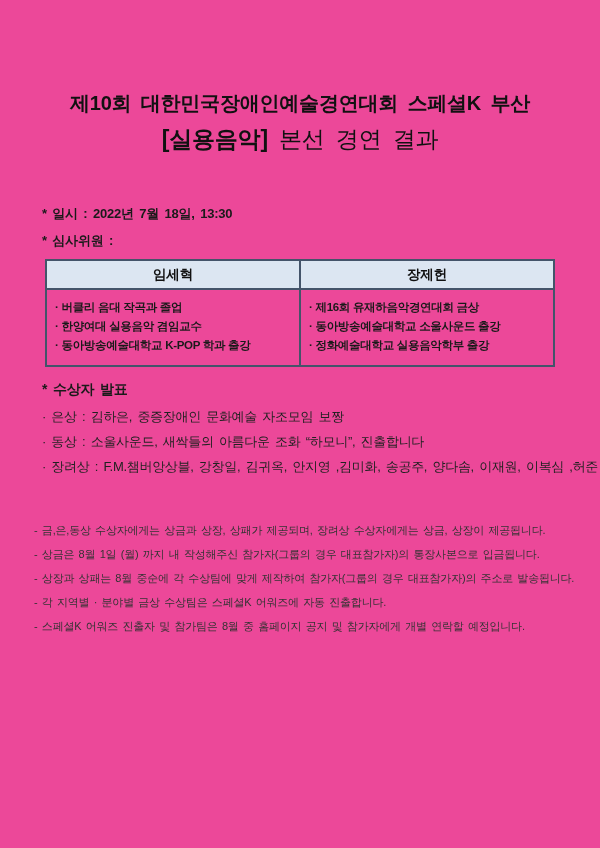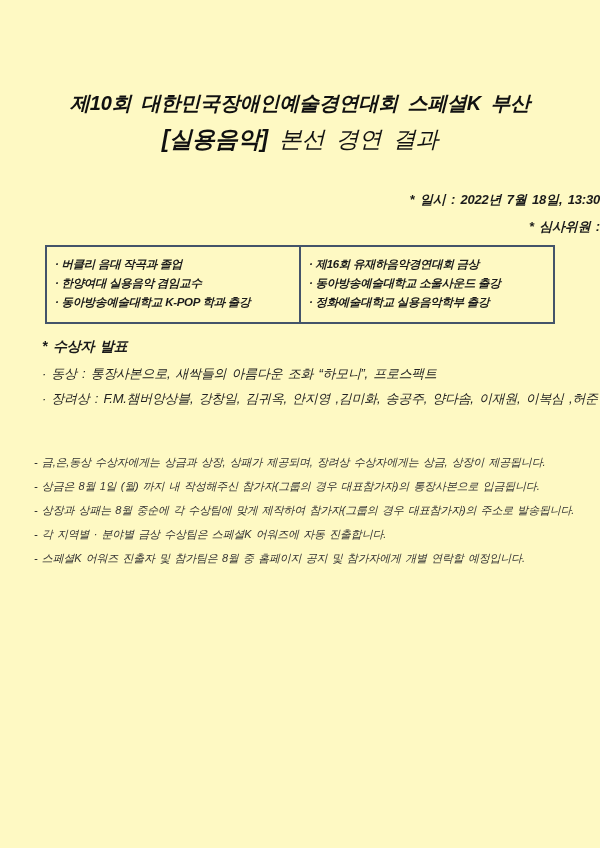--- a/index.html
+++ b/index.html
@@ -1,38 +1,37 @@
 <!DOCTYPE html>
 <html lang="ko"><head>
 <meta charset="utf-8">
 <style>
   * { margin:0; padding:0; box-sizing:border-box; }
   html,body { background:#ffffff; }
   .page {
     position:relative;
     width:600px; height:848px;
     margin:0 auto;
-    background:#fef9c3;
+    background:#ec4899;
     font-family:"Liberation Sans","DejaVu Sans",sans-serif;
     color:#1f1f1f;
     overflow:hidden;
-    font-style:italic;
   }
   
   .title-block { padding-top:84px; text-align:center; }
   .title-main {
     font-size:20px; font-weight:bold; line-height:38px;
     word-spacing:4px; letter-spacing:-0.2px; color:#111;
   }
   .title-sub {
     font-size:23px; line-height:34px; word-spacing:5px; letter-spacing:-0.2px; color:#111;
   }
   .title-sub .cat { font-weight:bold; }
   
-  .details { margin:30px 0 0 42px;text-align:right; }
+  .details { margin:44px 0 0 42px; }
   .detail-line {
     font-size:13px; font-weight:bold; line-height:27px;
     letter-spacing:-0.2px; word-spacing:2px; color:#1a1a1a;
   }
   
   .judges { width:510px; margin:5px auto 0; border-collapse:collapse; table-layout:fixed; }
   .judges th, .judges td { border:2px solid #44546a; }
   .judges th {
     height:29px; font-size:13.5px; font-weight:bold; text-align:center;
     letter-spacing:-0.2px; color:#111;
@@ -69,38 +68,43 @@
     <div class="title-sub"><span class="cat">[실용음악]</span> <span>본선 경연 결과</span></div>
   </div>
 
   <div class="details">
     <div class="detail-line"><span>*</span> <span>일시</span> <span>:</span> <span>2022년 7월 18일, 13:30</span></div>
     <div class="detail-line"><span>*</span> <span>심사위원</span> <span>:</span></div>
   </div>
 
   <table class="judges">
     <tbody>
+        <tr>
+      <th style="background:#dce6f2;">임세혁</th>
+      <th style="background:#dce6f2;">장제헌</th>
+    </tr>
     <tr>
       <td>
         <div><span>·</span> <span>버클리 음대 작곡과 졸업</span></div>
         <div><span>·</span> <span>한양여대 실용음악 겸임교수</span></div>
         <div><span>·</span> <span>동아방송예술대학교 K-POP 학과 출강</span></div>
       </td>
       <td>
         <div><span>·</span> <span>제16회 유재하음악경연대회 금상</span></div>
         <div><span>·</span> <span>동아방송예술대학교 소울사운드 출강</span></div>
         <div><span>·</span> <span>정화예술대학교 실용음악학부 출강</span></div>
       </td>
     </tr>
   </tbody>
     </table>
 
   <div class="awards">
     <div class="awards-heading"><span>*</span> <span>수상자 발표</span></div>
-    <div class="award-line"><span>·</span> <span>동상</span> <span>:</span> <span>통장사본으로, 새싹들의 아름다운 조화 “하모니”, 프로스팩트</span></div>
+    <div class="award-line"><span>·</span> <span>은상</span> <span>:</span> <span>김하은, 중증장애인 문화예술 자조모임 보짱</span></div>
+    <div class="award-line"><span>·</span> <span>동상</span> <span>:</span> <span>소울사운드, 새싹들의 아름다운 조화 “하모니”, 진출합니다</span></div>
     <div class="award-line"><span>·</span> <span>장려상</span> <span>:</span> <span>F.M.챔버앙상블, 강창일, 김귀옥, 안지영 ,김미화, 송공주, 양다솜, 이재원, 이복심 ,허준</span></div>
   </div>
 
   <div class="notes">
     <div class="note-line"><span>-</span> <span>금,은,동상 수상자에게는 상금과 상장, 상패가 제공되며, 장려상 수상자에게는 상금, 상장이 제공됩니다.</span></div>
     <div class="note-line"><span>-</span> <span>상금은 8월 1일 (월) 까지 내 작성해주신 참가자(그룹의 경우 대표참가자)의 통장사본으로 입금됩니다.</span></div>
     <div class="note-line"><span>-</span> <span>상장과 상패는 8월 중순에 각 수상팀에 맞게 제작하여 참가자(그룹의 경우 대표참가자)의 주소로 발송됩니다.</span></div>
     <div class="note-line"><span>-</span> <span>각 지역별 · 분야별 금상 수상팀은 스페셜K 어워즈에 자동 진출합니다.</span></div>
     <div class="note-line"><span>-</span> <span>스페셜K 어워즈 진출자 및 참가팀은 8월 중 홈페이지 공지 및 참가자에게 개별 연락할 예정입니다.</span></div>
   </div>

